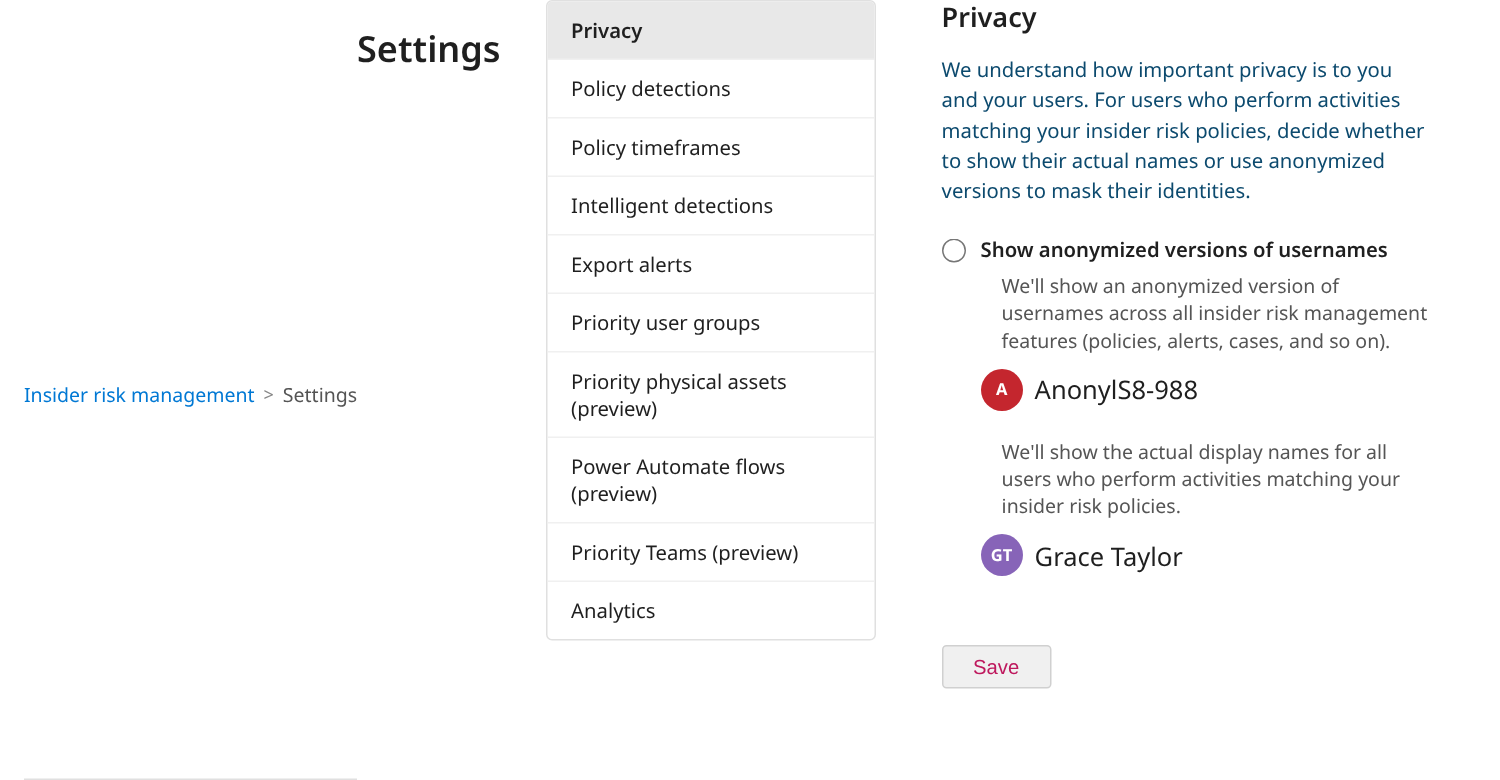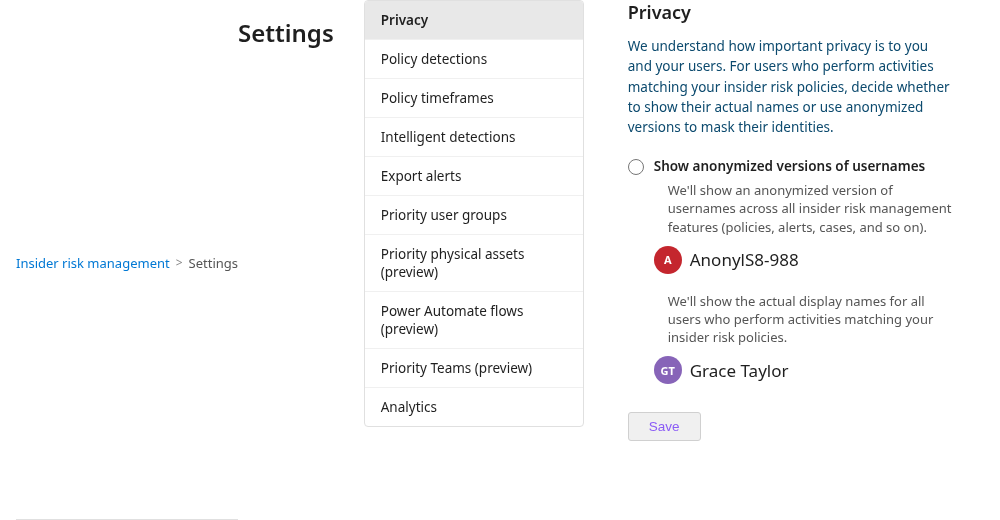--- a/index.html
+++ b/index.html
@@ -138,27 +138,27 @@
       color: #fff;
       flex-shrink: 0;
     }
     .avatar-red { background: #c4262e; }
     .avatar-purple { background: #8764b8; }
     .user-name {
       font-size: 17px;
       color: #1f1f1f;
     }
     .save-btn {
-      margin-top: 10px;
+      margin-top: 28px;
       padding: 6px 20px;
       background: #f0f0f0;
       border: 1px solid #d0d0d0;
       border-radius: 3px;
       font-size: 13.5px;
-      color: #8b5cf6;
+      color: #be185d;
       cursor: pointer;
     }
   </style>
 </head>
 <body>
 
 <div class="page-wrapper">
   <div class="breadcrumb-bar">
     <a>Insider risk management</a>
     <span class="breadcrumb-separator">&gt;</span>

